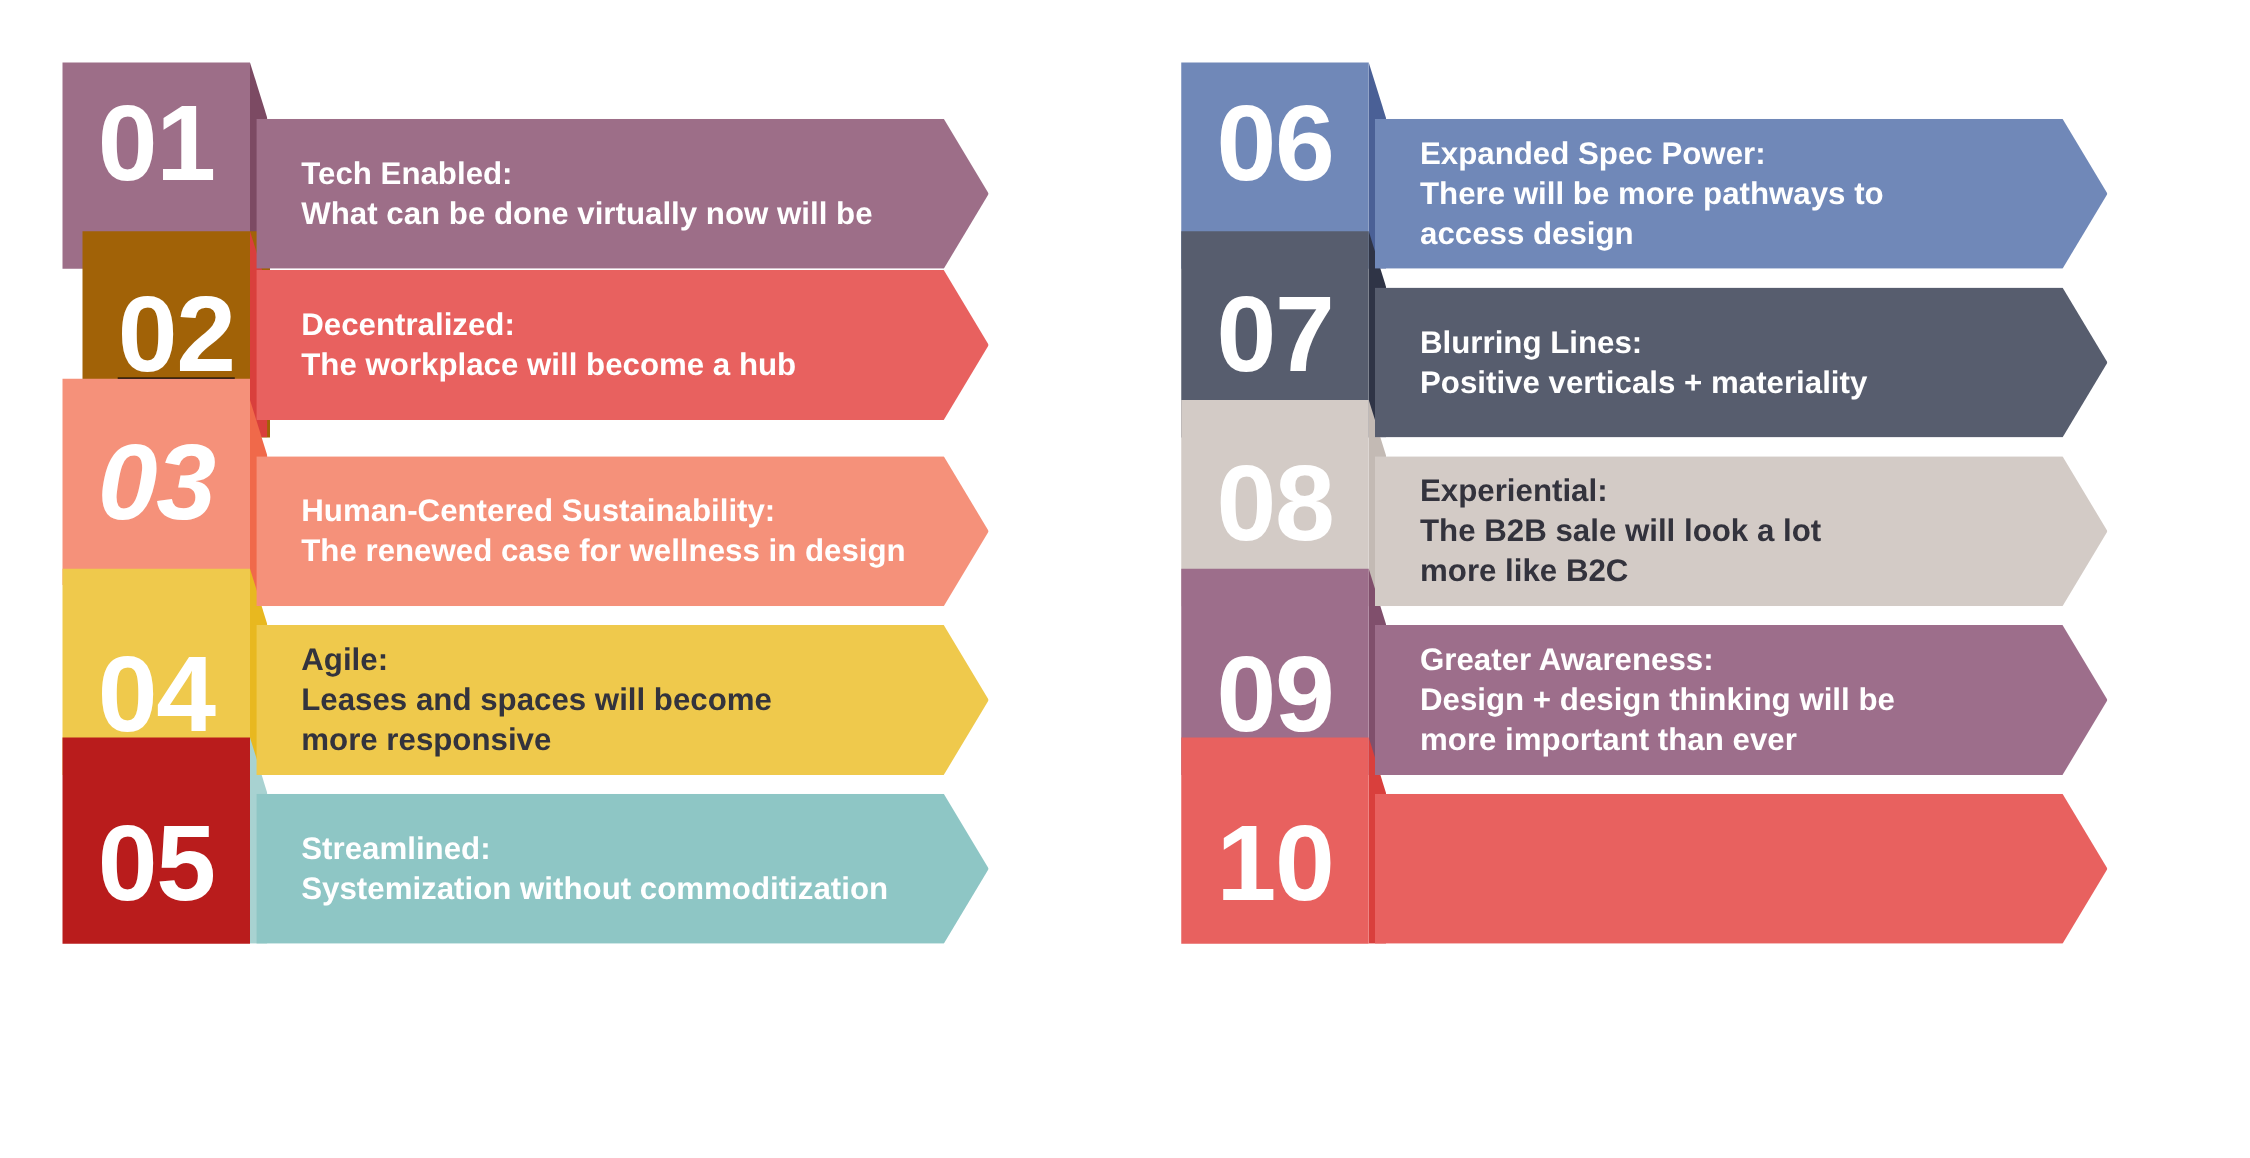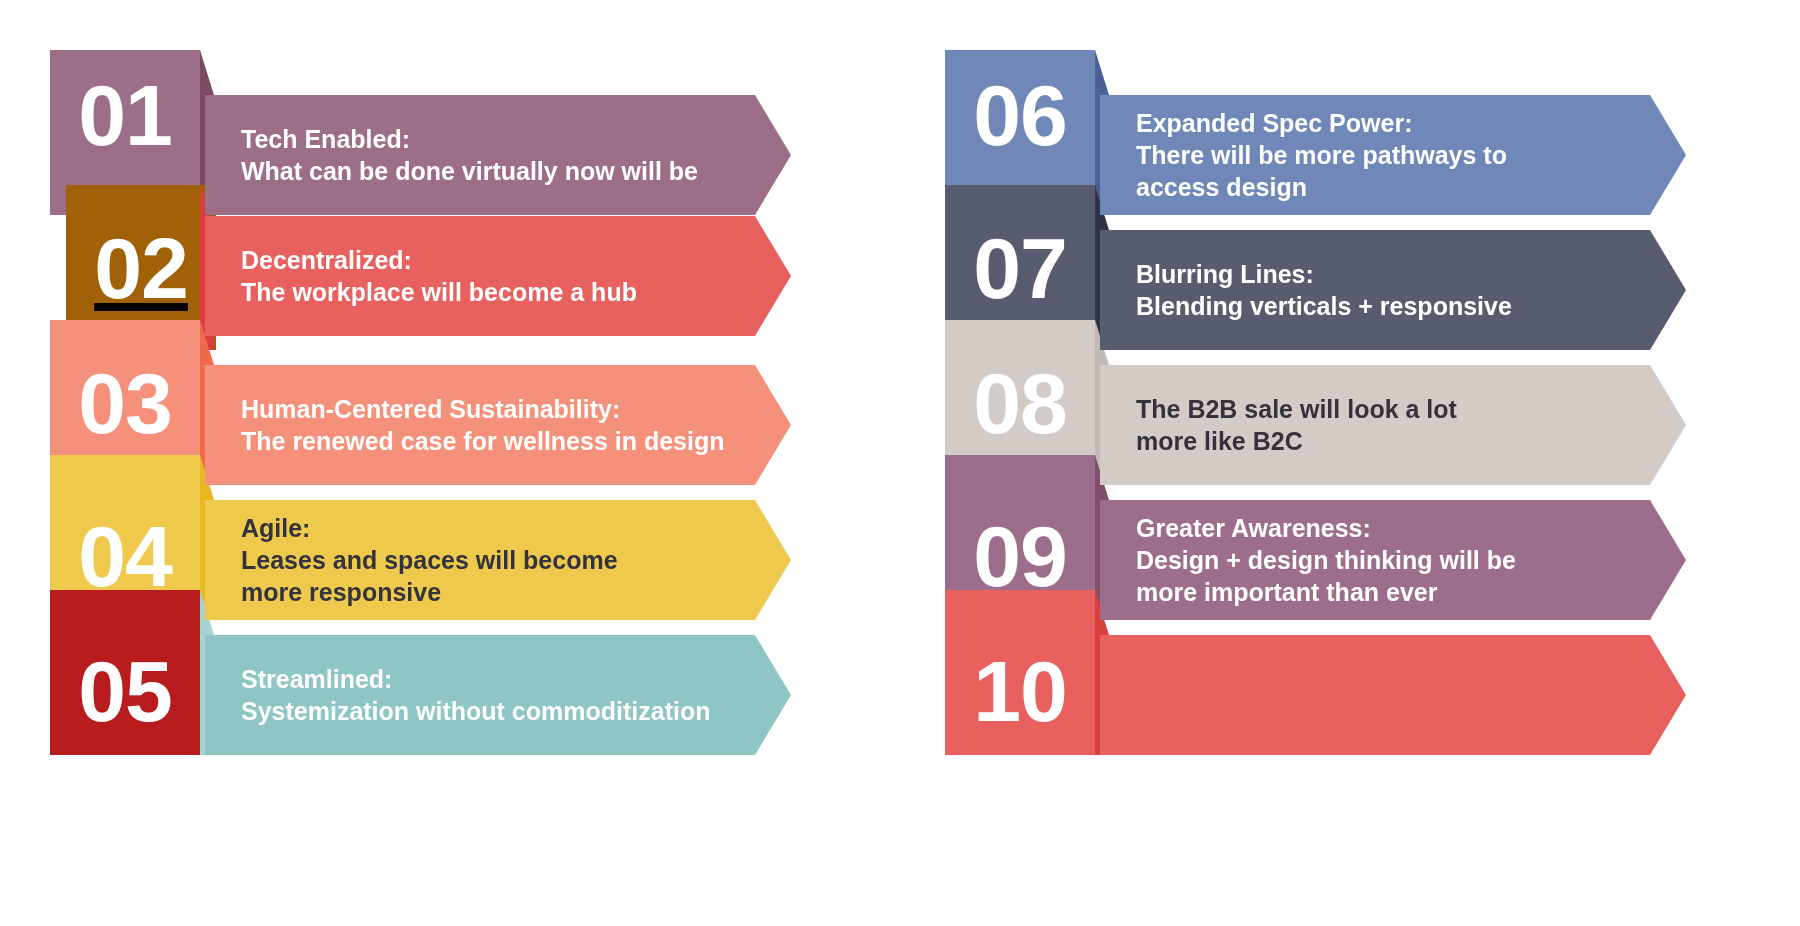--- a/index.html
+++ b/index.html
@@ -81,21 +81,21 @@
 <div id="board">
     <div class="column" style="left: 0px;">
       <div class="numblock shift-up" style="left: 50px; top: 50px; height: 165px; background: rgb(157, 110, 136); z-index: 10;">
         <span class="numtext" style="color: rgb(255, 255, 255);">01</span>
       </div>
       <div class="fold" style="left: 200px; top: 50px; height: 165px; background: rgb(124, 74, 99); z-index: 10; clip-path: polygon(0px 0px, 100% 45px, 100% 100%, 0px 100%);"></div>
       <div class="numblock shift-none" style="left: 66px; top: 185px; height: 165px; background: #a16207; z-index: 11; text-decoration: underline;">
         <span class="numtext" style="color: rgb(255, 255, 255);">02</span>
       </div>
       <div class="fold" style="left: 200px; top: 185px; height: 165px; background: rgb(217, 63, 60); z-index: 11; clip-path: polygon(0px 0px, 100% 45px, 100% 100%, 0px 100%);"></div>
-      <div class="numblock shift-none" style="left: 50px; top: 320px; height: 165px; background: rgb(245, 145, 122); z-index: 12;">
+      <div class="numblock shift-none" style="left: 50px; top: 303px; height: 165px; background: rgb(245, 145, 122); z-index: 12; font-style: italic;">
         <span class="numtext" style="color: rgb(255, 255, 255);">03</span>
       </div>
       <div class="fold" style="left: 200px; top: 320px; height: 165px; background: rgb(240, 105, 74); z-index: 12; clip-path: polygon(0px 0px, 100% 45px, 100% 100%, 0px 100%);"></div>
       <div class="numblock shift-down" style="left: 50px; top: 455px; height: 165px; background: rgb(239, 201, 76); z-index: 13;">
         <span class="numtext" style="color: rgb(255, 255, 255);">04</span>
       </div>
       <div class="fold" style="left: 200px; top: 455px; height: 165px; background: rgb(232, 184, 31); z-index: 13; clip-path: polygon(0px 0px, 100% 45px, 100% 100%, 0px 100%);"></div>
       <div class="numblock shift-down" style="left: 50px; top: 590px; height: 165px; background: #b91c1c; z-index: 14;">
         <span class="numtext" style="color: rgb(255, 255, 255);">05</span>
       </div>
@@ -163,26 +163,27 @@
         <div class="btext">
           <div class="line" style="color: rgb(255, 255, 255);">Expanded Spec Power:</div>
           <div class="line" style="color: rgb(255, 255, 255);">There will be more pathways to</div>
           <div class="line" style="color: rgb(255, 255, 255);">access design</div>
         </div>
       </div>
       <div class="banner" style="left: 1100px; top: 230px; width: 586px; z-index: 41;">
         <div class="bannerbg" style="background: rgb(87, 93, 110); clip-path: polygon(0px 0px, 93.857% 0px, 100% 50%, 93.857% 100%, 0px 100%);"></div>
         <div class="btext">
           <div class="line" style="color: rgb(255, 255, 255);">Blurring Lines:</div>
-          <div class="line" style="color: rgb(255, 255, 255);">Blending verticals + responsive</div>
+          <div class="line" style="color: rgb(255, 255, 255);">Positive verticals + materiality</div>
         </div>
       </div>
       <div class="banner" style="left: 1100px; top: 365px; width: 586px; z-index: 42;">
         <div class="bannerbg" style="background: rgb(211, 203, 198); clip-path: polygon(0px 0px, 93.857% 0px, 100% 50%, 93.857% 100%, 0px 100%);"></div>
         <div class="btext">
+          <div class="line" style="color: rgb(51, 51, 61);">Experiential:</div>
           <div class="line" style="color: rgb(51, 51, 61);">The B2B sale will look a lot</div>
           <div class="line" style="color: rgb(51, 51, 61);">more like B2C</div>
         </div>
       </div>
       <div class="banner" style="left: 1100px; top: 500px; width: 586px; z-index: 43;">
         <div class="bannerbg" style="background: rgb(157, 110, 139); clip-path: polygon(0px 0px, 93.857% 0px, 100% 50%, 93.857% 100%, 0px 100%);"></div>
         <div class="btext">
           <div class="line" style="color: rgb(255, 255, 255);">Greater Awareness:</div>
           <div class="line" style="color: rgb(255, 255, 255);">Design + design thinking will be</div>
           <div class="line" style="color: rgb(255, 255, 255);">more important than ever</div>

